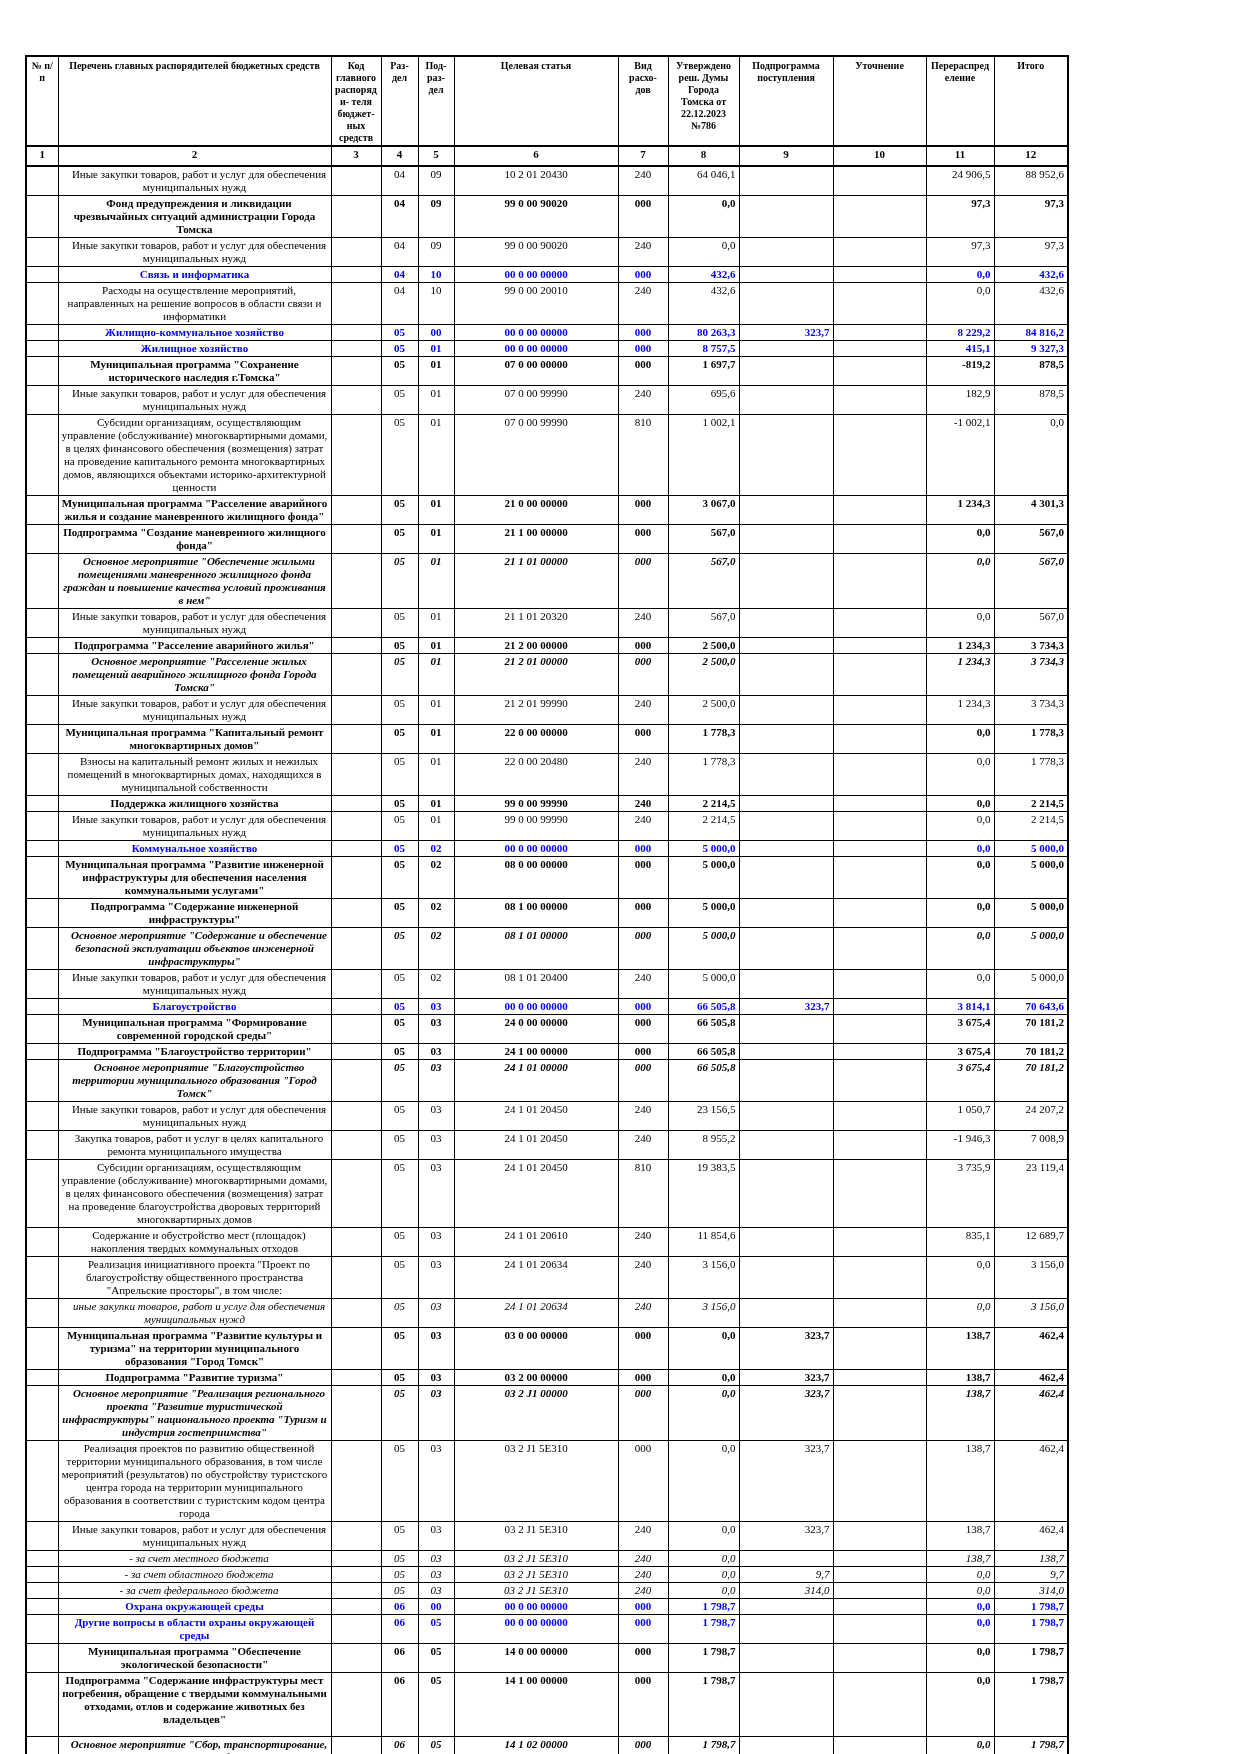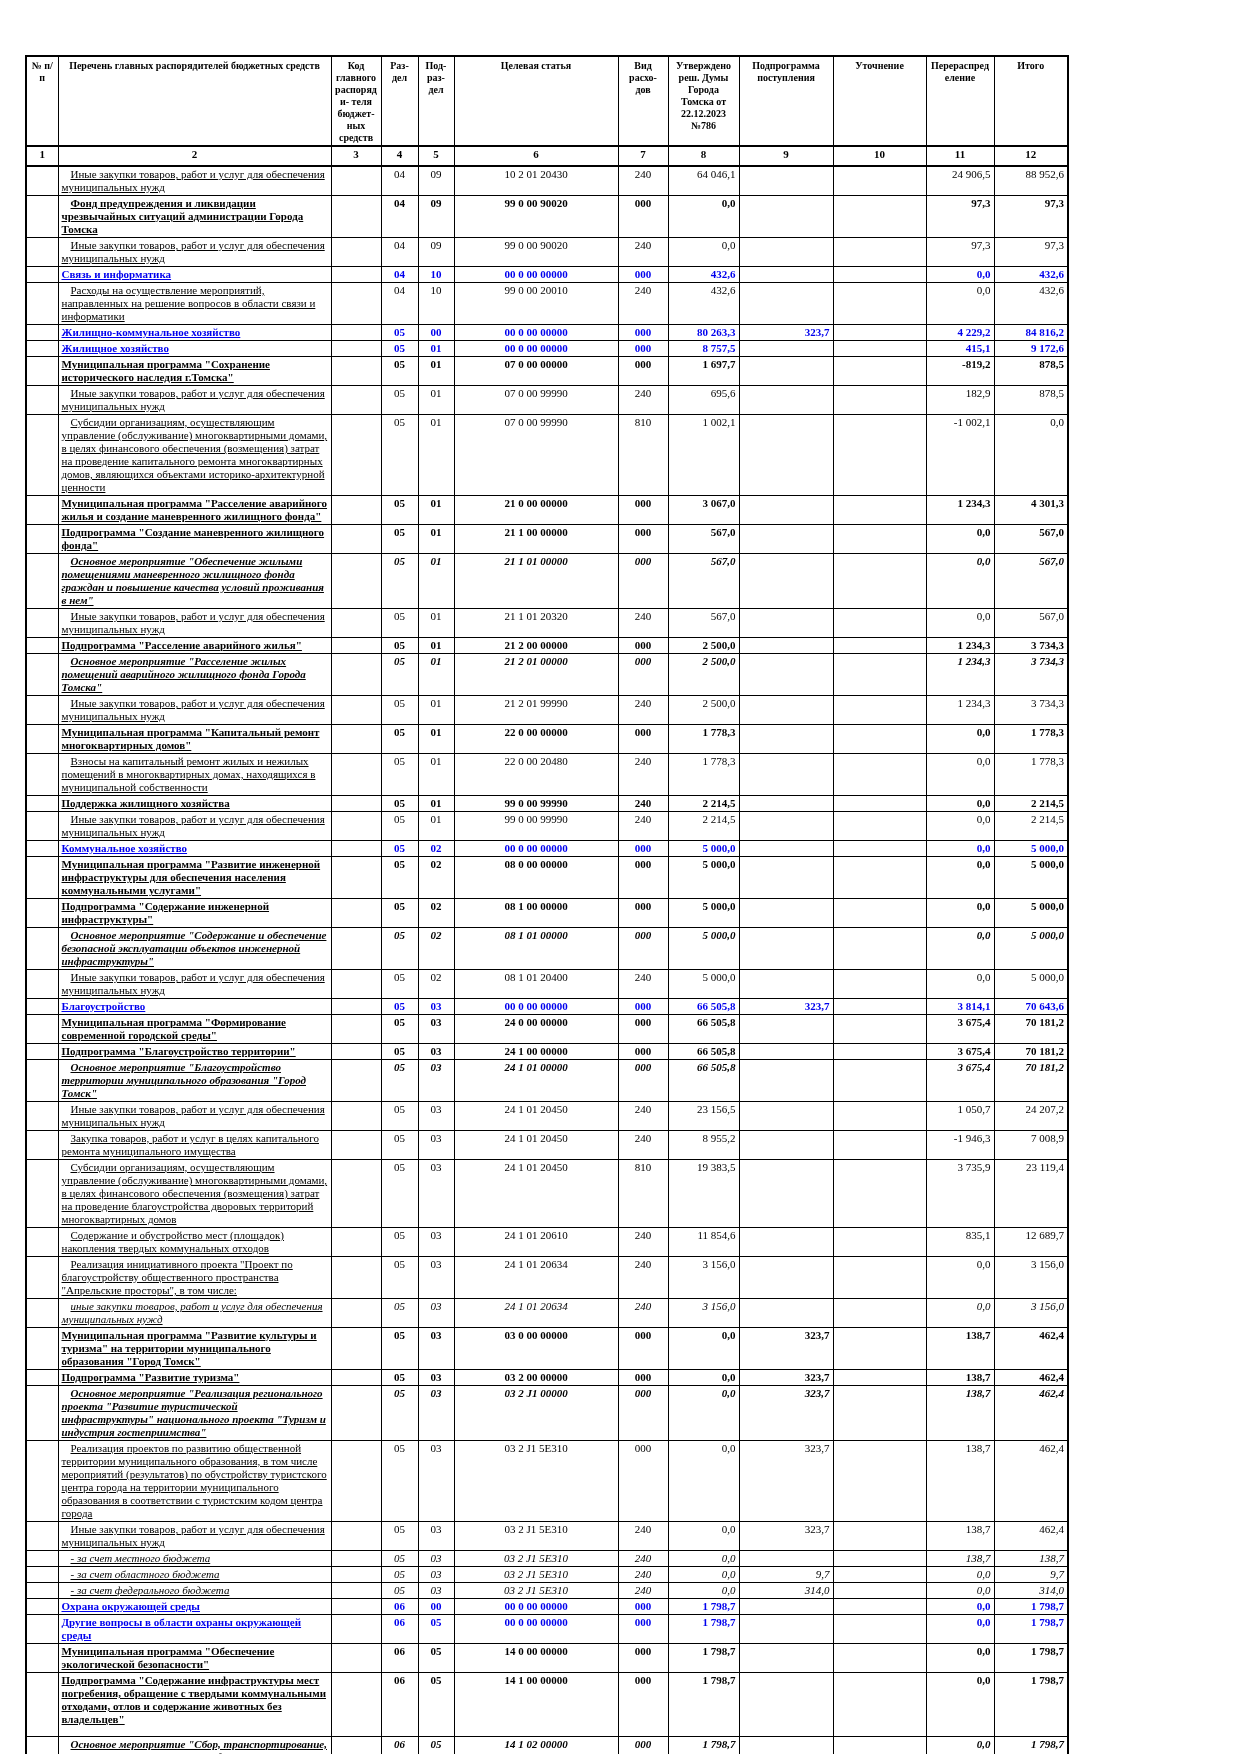--- a/index.html
+++ b/index.html
@@ -2,21 +2,21 @@
 <html><head>
 <meta charset="utf-8">
 <style>
   html,body{margin:0;padding:0;background:#fff;}
   body{width:1240px;height:1754px;position:relative;font-family:"Liberation Serif",serif;color:#000;}
   #budget-table{position:absolute;left:25px;top:55px;width:1042px;border-collapse:collapse;table-layout:fixed;border:2px solid #000;}
   #budget-table td,#budget-table th{border:1px solid #000;padding:1px 3px;font-size:11px;line-height:13px;vertical-align:top;overflow:hidden;word-wrap:break-word;}
   #budget-table thead th{font-weight:bold;text-align:center;font-size:10px;line-height:12px;padding-top:3px;border-bottom:2px solid #000;}
   #budget-table tr.head-row{height:85px;}
   #budget-table tr.num-row td{font-weight:bold;text-align:center;height:16px;border-bottom:2px solid #000;font-size:11px;}
-  td.name{text-align:left;text-decoration:underline;}
+  td.name{text-align:center;}
   td.c{text-align:center;}
   td.n{text-align:right;}
   .ind{text-indent:9px;}
   tr.bold td{font-weight:bold;}
   tr.bolditalic td{font-weight:bold;font-style:italic;}
   tr.italic td{font-style:italic;}
   tr.section td{color:#0000EE;font-weight:bold;border-top:2px solid #000;border-bottom:2px solid #000;}
 </style>
 </head>
 <body>
@@ -142,36 +142,36 @@
           <td></td>
           <td class="name">Жилищно-коммунальное хозяйство</td>
           <td class="c"></td>
           <td class="c">05</td>
           <td class="c">00</td>
           <td class="c">00 0 00 00000</td>
           <td class="c">000</td>
           <td class="n">80 263,3</td>
           <td class="n">323,7</td>
           <td class="n"></td>
-          <td class="n">4 229,2</td>
+          <td class="n">8 229,2</td>
           <td class="n">84 816,2</td>
         </tr>
         <tr class="section" style="height: 16px;">
           <td></td>
           <td class="name">Жилищное хозяйство</td>
           <td class="c"></td>
           <td class="c">05</td>
           <td class="c">01</td>
           <td class="c">00 0 00 00000</td>
           <td class="c">000</td>
           <td class="n">8 757,5</td>
           <td class="n"></td>
           <td class="n"></td>
           <td class="n">415,1</td>
-          <td class="n">9 172,6</td>
+          <td class="n">9 327,3</td>
         </tr>
         <tr class="bold" style="height: 27px;">
           <td></td>
           <td class="name">Муниципальная программа "Сохранение исторического наследия г.Томска"</td>
           <td class="c"></td>
           <td class="c">05</td>
           <td class="c">01</td>
           <td class="c">07 0 00 00000</td>
           <td class="c">000</td>
           <td class="n">1 697,7</td>

